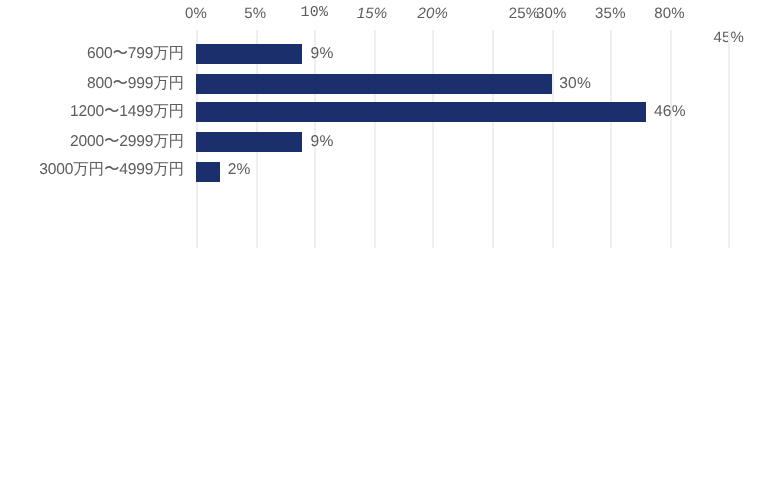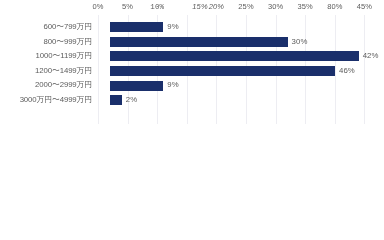--- a/index.html
+++ b/index.html
@@ -41,21 +41,20 @@
     position:absolute;
     top:0; bottom:0;
     width:1px;
     background:#ededf2;
   }
   
   #rows {
     position:absolute;
     left:0; top:20px;
     width:384px;
-    padding-left:12px;
   }
   .row {
     position:relative;
     height:14.6px;
   }
   .cat-label {
     position:absolute;
     right:292px;
     top:0;
     height:14.6px;
@@ -86,27 +85,27 @@
 </style>
 </head>
 <body>
 
 <div id="chart">
 
   <div id="axis-labels">
       <span class="tick-label" style="left: 98px;">0%</span>
       <span class="tick-label" style="left: 127.6px;">5%</span>
       <span class="tick-label" style="left: 157.2px; font-family: Liberation Mono, monospace;">10%</span>
-      <span class="tick-label" style="left: 200px; font-style: italic;">15%</span>
+      <span class="tick-label" style="left: 186px; font-style: italic;">15%</span>
       <span class="tick-label" style="left: 216.4px; font-style: italic;">20%</span>
-      <span class="tick-label" style="left: 246px;">25%</span>
+      <span class="tick-label" style="left: 262px;">25%</span>
       <span class="tick-label" style="left: 275.6px;">30%</span>
       <span class="tick-label" style="left: 305.2px;">35%</span>
       <span class="tick-label" style="left: 334.8px;">80%</span>
-      <span class="tick-label" style="left: 364.4px;">45%</span>
+      <span class="tick-label" style="left: 364.4px; margin-top: 12px;">45%</span>
     </div>
 
   <div id="gridlines">
       <div class="gridline" style="left: 98px;"></div>
       <div class="gridline" style="left: 127.6px;"></div>
       <div class="gridline" style="left: 157.2px;"></div>
       <div class="gridline" style="left: 186.8px;"></div>
       <div class="gridline" style="left: 216.4px;"></div>
       <div class="gridline" style="left: 246px;"></div>
       <div class="gridline" style="left: 275.6px;"></div>
@@ -120,25 +119,20 @@
         <span class="cat-label">600〜799万円</span>
         <div class="bar" style="width: 53.28px;"></div>
         <span class="val-label" style="left: 155.28px;">9%</span>
       </div>
       <div class="row">
         <span class="cat-label">800〜999万円</span>
         <div class="bar" style="width: 177.6px;"></div>
         <span class="val-label" style="left: 279.6px;">30%</span>
       </div>
       <div class="row">
-        <span class="cat-label">1000〜1199万円</span>
-        <div class="bar" style="width: 248.64px;"></div>
-        <span class="val-label" style="left: 350.64px;">42%</span>
-      </div>
-      <div class="row">
         <span class="cat-label">1200〜1499万円</span>
         <div class="bar" style="width: 224.96px;"></div>
         <span class="val-label" style="left: 326.96px;">46%</span>
       </div>
       <div class="row">
         <span class="cat-label">2000〜2999万円</span>
         <div class="bar" style="width: 53.28px;"></div>
         <span class="val-label" style="left: 155.28px;">9%</span>
       </div>
       <div class="row">

